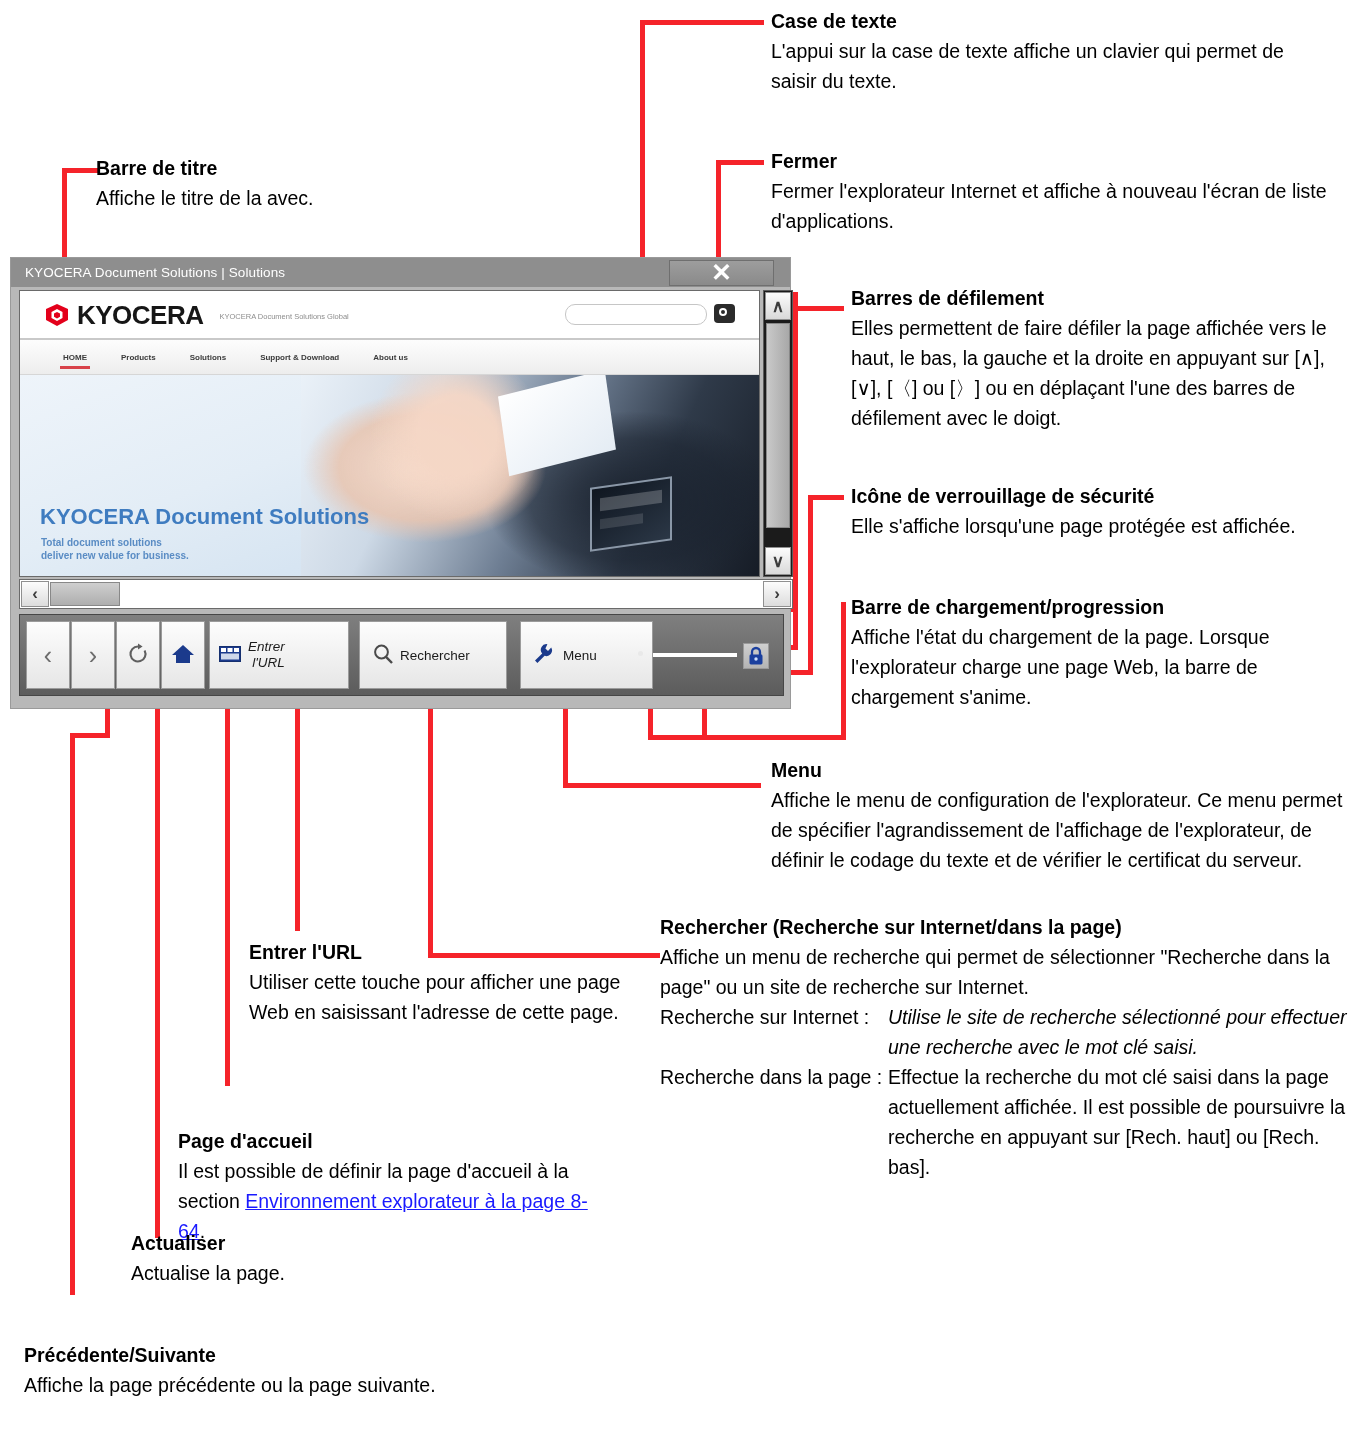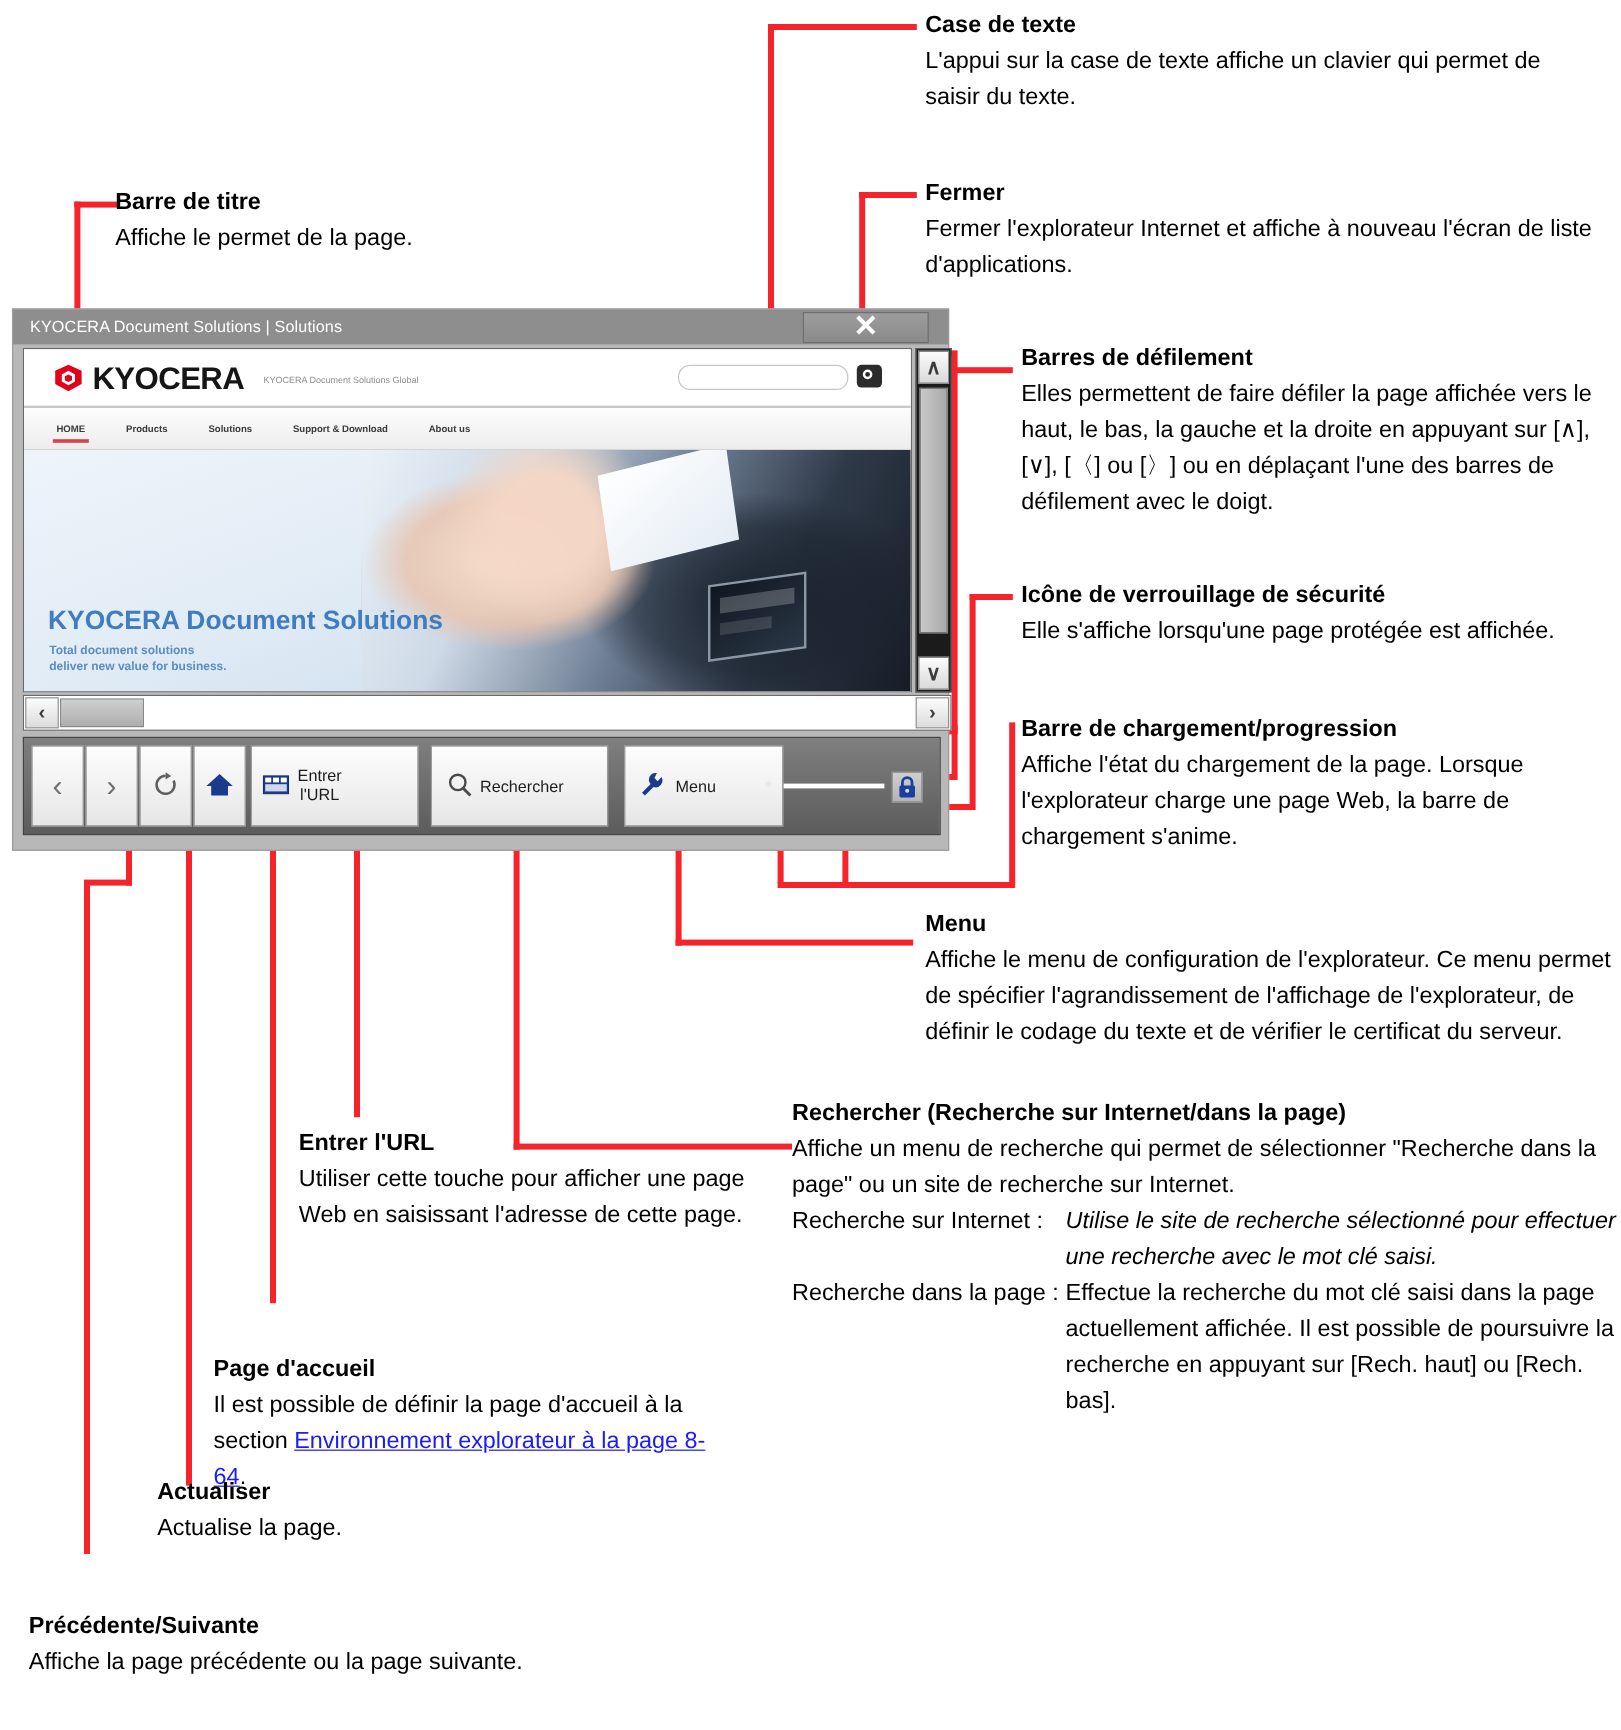--- a/index.html
+++ b/index.html
@@ -92,21 +92,21 @@
   .kyo-nav{
     position:absolute;left:0;top:49px;width:100%;height:34px;
     background:linear-gradient(#fdfdfd,#ededed);
     border-bottom:1px solid #d6d6d6;
     display:flex;align-items:center;
   }
   .kyo-nav .navitem{
     font-size:8px;font-weight:bold;color:#3a3a3a;
     margin-left:34px;position:relative;white-space:nowrap;
   }
-  .kyo-nav .navitem:first-child{margin-left:27px;}
+  .kyo-nav .navitem:first-child{margin-left:43px;}
   .kyo-nav .navitem.active:after{
     content:"";position:absolute;left:-3px;right:-3px;bottom:-7px;height:3px;
     background:#d8424a;
   }
   .kyo-hero{
     position:absolute;left:0;top:84px;right:0;bottom:0;
     background:
       radial-gradient(ellipse 60% 70% at 78% 38%, rgba(60,75,95,.92) 0%, rgba(60,75,95,.75) 34%, rgba(170,190,210,0) 62%),
       linear-gradient(160deg,#eef4fa 0%,#e3edf6 38%,#d7e5f2 62%,#cfe0ef 100%);
     overflow:hidden;
@@ -198,21 +198,21 @@
   .tbtn{
     position:absolute;top:0;height:68px;
     background:linear-gradient(#fdfdfd,#e6e6e6);
     border:1px solid #9b9b9b;box-sizing:border-box;
     display:flex;align-items:center;justify-content:center;
     color:#1b1b1b;font-size:13.5px;
   }
   .tbtn.sq{width:44px;}
   .arrowglyph{font-size:25px;color:#6d6d6d;line-height:1;font-weight:300;}
   .tbtn .lbl{white-space:nowrap;}
-  .tbtn .lbl2{white-space:nowrap;line-height:16px;text-align:center;}
+  .tbtn .lbl2{white-space:nowrap;line-height:16px;text-align:right;font-style:italic;}
   .progwrap{
     position:absolute;right:0;top:0;width:148px;height:68px;
   }
   .progbar{
     position:absolute;left:24px;top:32px;width:84px;height:4px;
     background:#fff;
   }
   .progdot{
     position:absolute;left:9px;top:30px;width:5px;height:5px;
     border-radius:50%;background:#e9e9e9;
@@ -412,21 +412,21 @@
     <p>L'appui sur la case de texte affiche un clavier qui permet de saisir du texte.</p>
   </div>
 
   <div class="ann" style="left:771px;top:146px;width:570px;">
     <p class="hd">Fermer</p>
     <p>Fermer l'explorateur Internet et affiche à nouveau l'écran de liste d'applications.</p>
   </div>
 
   <div class="ann" style="left:96px;top:153px;width:420px;">
     <p class="hd">Barre de titre</p>
-    <p>Affiche le permet de la page.</p>
+    <p>Affiche le titre de la avec.</p>
   </div>
 
   <div class="ann" style="left:851px;top:283px;width:500px;">
     <p class="hd">Barres de défilement</p>
     <p><span>Elles permettent de faire défiler la page affichée vers le haut, le bas, la gauche et la droite en appuyant sur [</span><span>∧</span><span>], [</span><span>∨</span><span>], [</span><span>〈</span><span>] ou [</span><span>〉</span><span>] ou en déplaçant l'une des barres de défilement avec le doigt.</span></p>
   </div>
 
   <div class="ann" style="left:851px;top:481px;width:500px;">
     <p class="hd">Icône de verrouillage de sécurité</p>
     <p>Elle s'affiche lorsqu'une page protégée est affichée.</p>

